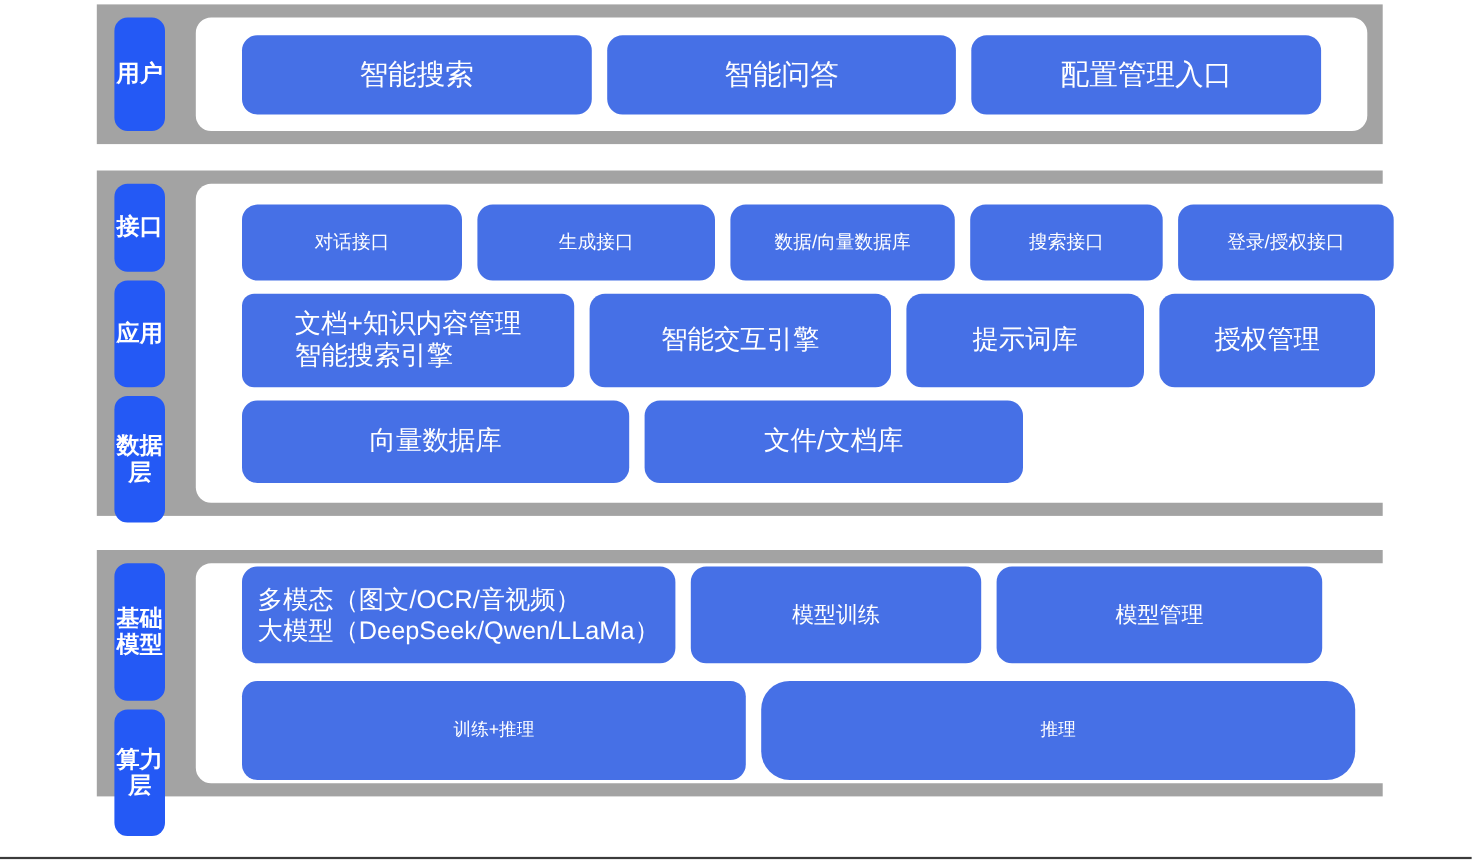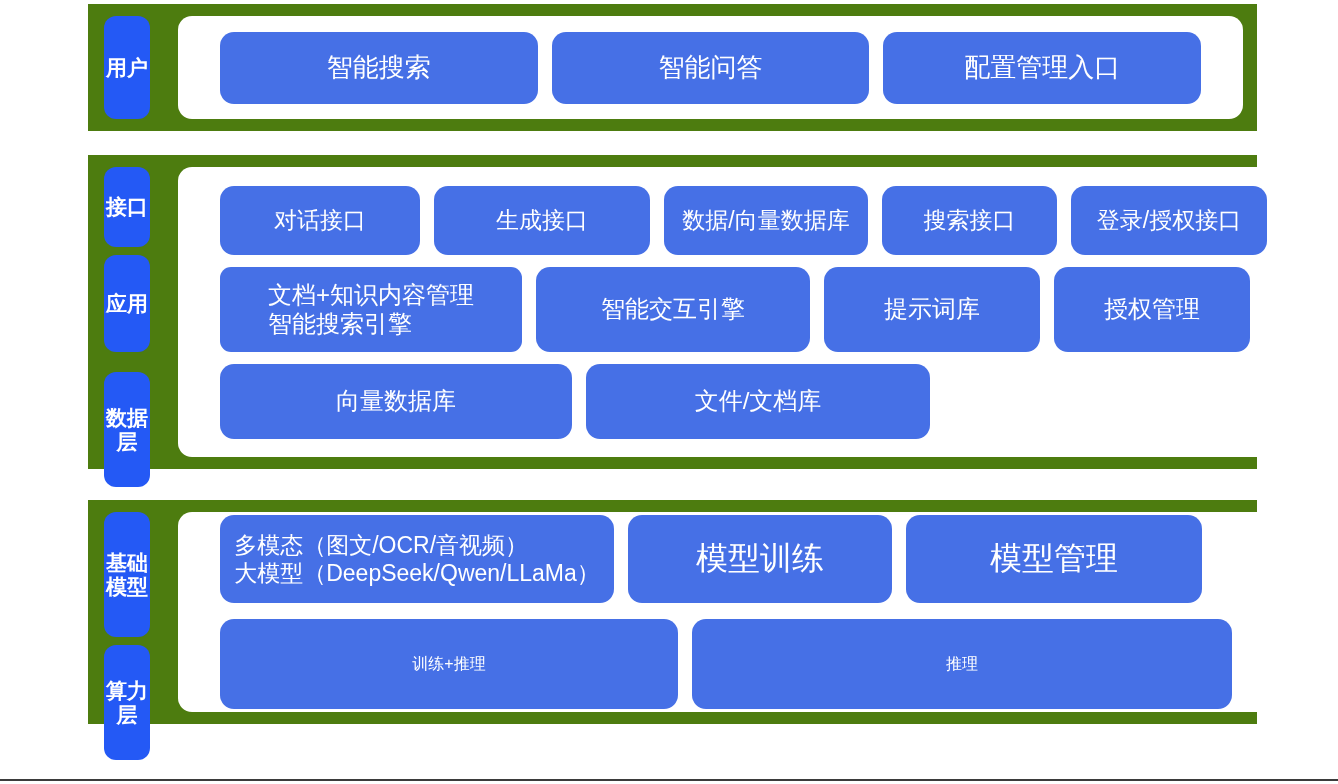--- a/index.html
+++ b/index.html
@@ -14,21 +14,21 @@
     position: relative;
     width: 1338px;
     height: 784px;
     background: #ffffff;
   }
   
   .band {
     position: absolute;
     left: 88px;
     width: 1169px;
-    background: #4d7c0f;
+    background: #a3a3a3;
     display: flex;
     align-items: stretch;
   }
   .band-user   { top: 4px;   height: 127px; }
   .band-mid    { top: 155px; height: 314px; }
   .band-base   { top: 500px; height: 224px; }
 
   
   .tabcol {
     position: relative;
@@ -56,21 +56,21 @@
     word-break: break-all;
     padding: 4px 0;
   }
   .tab-span-1 { flex: 1 1 0; }
   .tab-c2 { flex: 0 0 auto; }
 
   
   .band-user .tab { height: 103px; }
   .band-mid  .tab-if  { height: 80px; }
   .band-mid  .tab-app { height: 97px; }
-  .band-mid  .tab-dat { height: 115px; margin-top: 12px; }
+  .band-mid  .tab-dat { height: 115px; }
   .band-base .tab-fm  { height: 125px; }
   .band-base .tab-cp  { height: 115px; }
 
   
   .card {
     position: relative;
     flex: 1 1 auto;
     margin: 12px 14px 12px 28px;
     background: #ffffff;
     border-radius: 14px;
@@ -96,24 +96,24 @@
     display: flex;
     align-items: center;
     justify-content: center;
     text-align: left;
     font-size: 24px;
     line-height: 1.22;
     padding: 6px 10px;
     white-space: pre-line;
   }
   .row-user .box { height: 72px; flex: 1 1 0; font-size: 26px; }
-  .row-if  .box  { height: 69px; font-size: 23px; }
+  .row-if  .box  { height: 69px; font-size: 17px; }
   .row-app .box  { height: 85px; font-size: 24px; }
   .row-db  .box  { height: 75px; font-size: 24px; }
-  .row-fm  .box  { height: 88px; font-size: 32px; }
+  .row-fm  .box  { height: 88px; font-size: 20px; }
   .row-cp  .box  { height: 90px; font-size: 16px; }
 
   
   .w-if-0 { flex: 0 0 200px; }
   .w-if-1 { flex: 0 0 216px; }
   .w-if-2 { flex: 0 0 204px; }
   .w-if-3 { flex: 0 0 175px; }
   .w-if-4 { flex: 0 0 196px; }
 
   .w-app-0 { flex: 0 0 302px; border-radius: 11px; }
@@ -123,21 +123,21 @@
 
   .w-db-0 { flex: 0 0 278px; }
   .w-db-1 { flex: 0 0 352px; }
   .w-db-2 { flex: 0 0 344px; }
 
   .w-fm-0 { flex: 0 0 394px; font-size: 23px !important; }
   .w-fm-1 { flex: 0 0 264px; }
   .w-fm-2 { flex: 0 0 296px; }
 
   .w-cp-0 { flex: 0 0 458px; }
-  .w-cp-1 { flex: 0 0 540px; }
+  .w-cp-1 { flex: 0 0 540px; border-radius: 26px; }
 
   
   .bottom-rule {
     position: absolute;
     left: 0;
     top: 779px;
     width: 1338px;
     height: 2px;
     background: #3b3b3b;
   }

